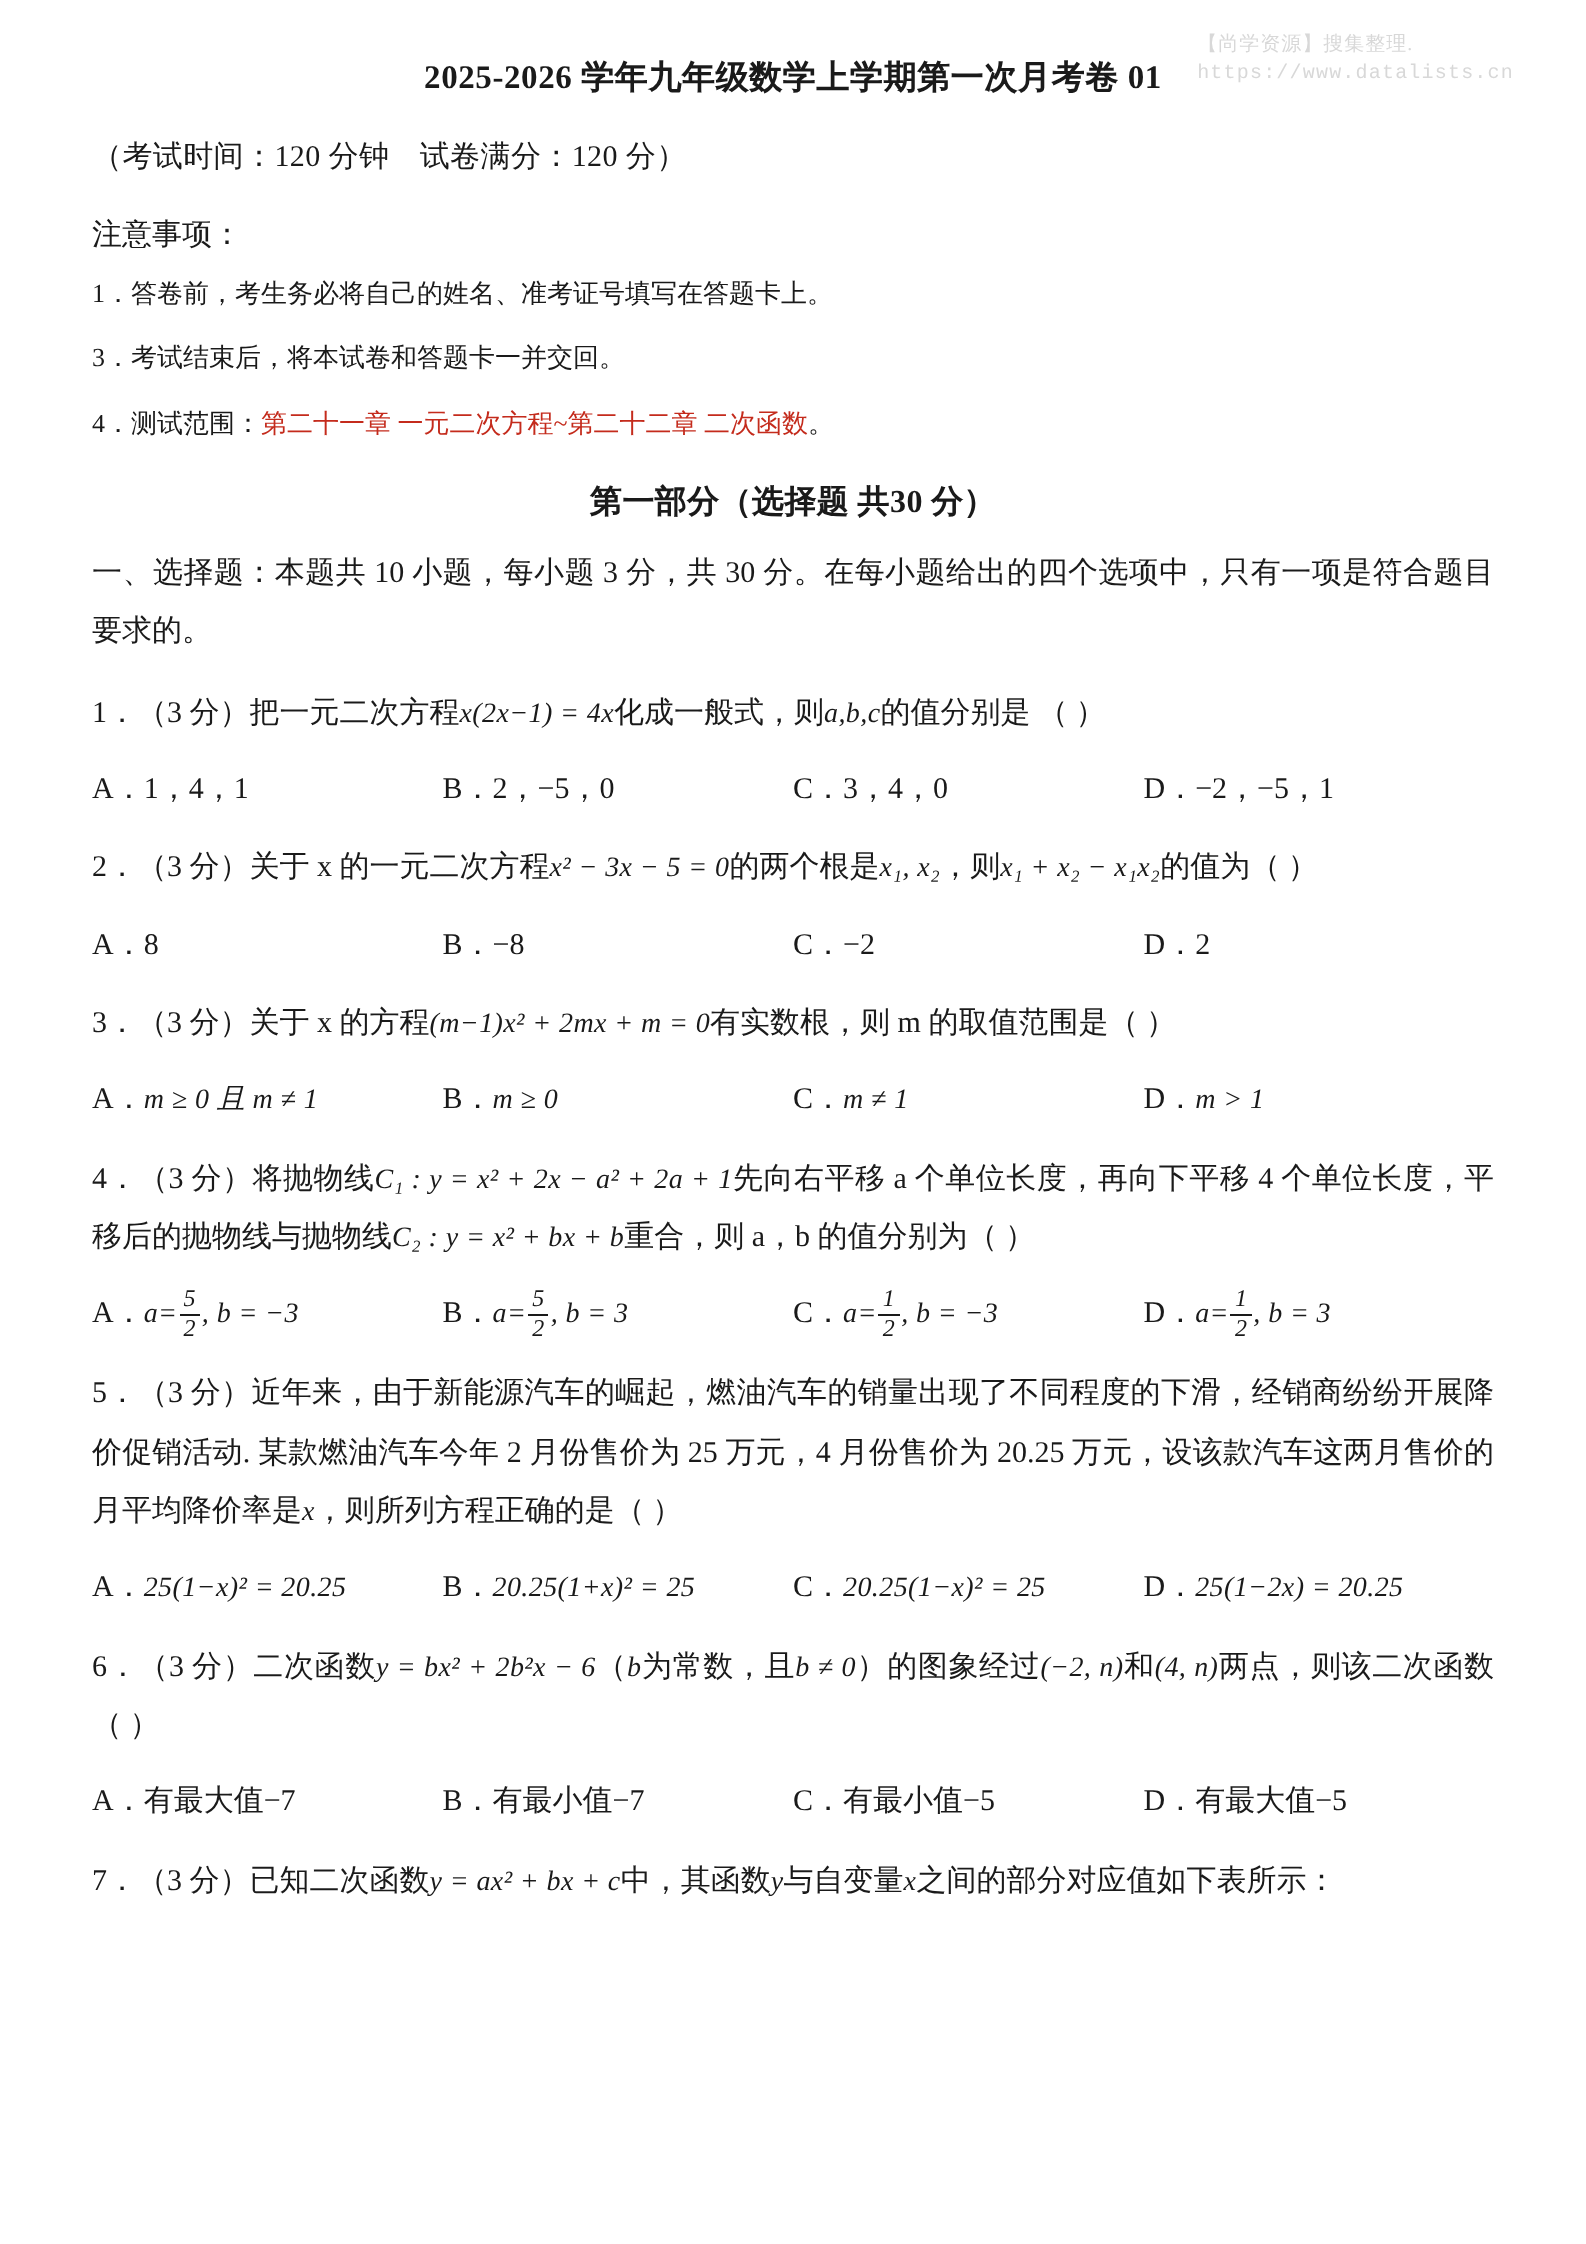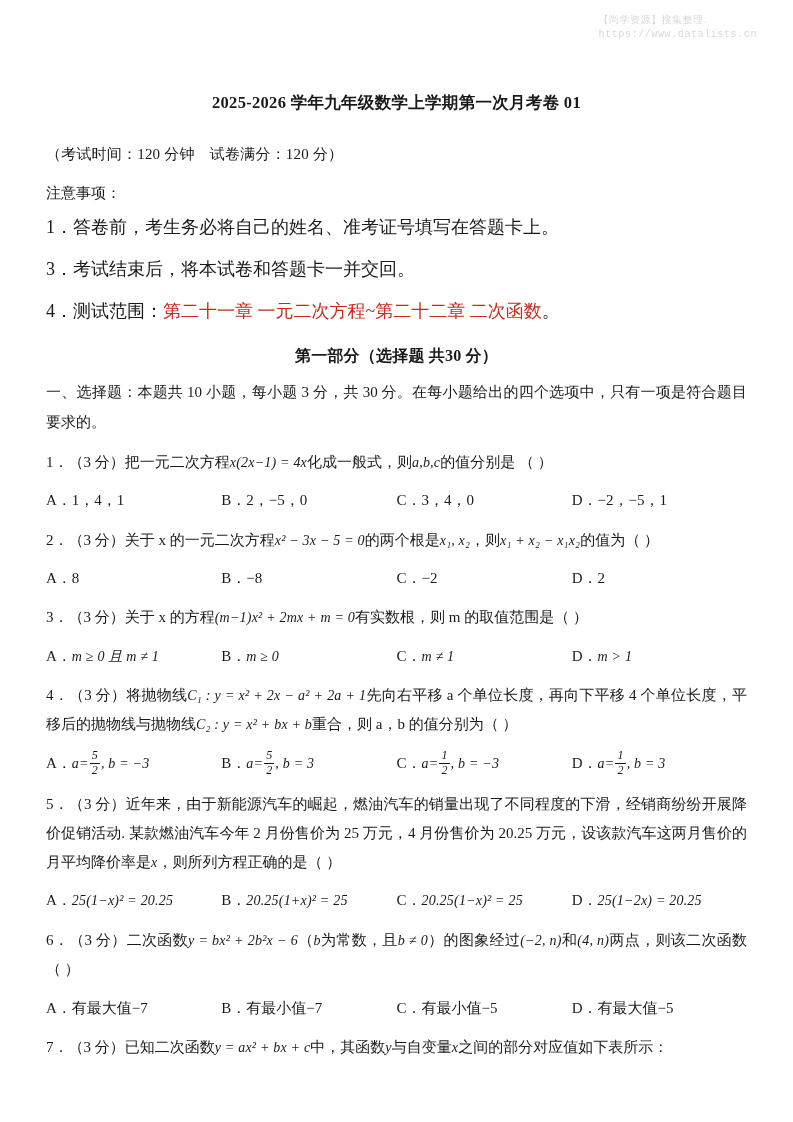--- a/index.html
+++ b/index.html
@@ -19,43 +19,43 @@
     position: relative;
     width: 793px;
     height: 1122px;
     box-sizing: border-box;
     padding: 0 46px;
   }
 
   
   .watermark {
     position: absolute;
-    top: 1px;
+    top: 16px;
     right: 36px;
     text-align: left;
     color: #d8d8d8;
     line-height: 1.45;
     user-select: none;
     pointer-events: none;
   }
   .watermark .wm-cn {
     font-size: 10px;
     font-family: "Liberation Serif", "DejaVu Serif", serif;
     letter-spacing: 0.5px;
   }
   .watermark .wm-url {
     font-size: 10px;
     font-family: "Liberation Mono", "DejaVu Sans Mono", monospace;
     letter-spacing: 0.6px;
   }
 
   
   .doc-title {
-    margin: 12px;
-    padding-top: 80px;
+    margin: 0;
+    padding-top: 28px;
     text-align: center;
     font-size: 16.5px;
     font-weight: bold;
     letter-spacing: 0.3px;
   }
   .doc-subtitle {
     margin: 0;
     padding-top: 19px;
     text-align: left;
     font-size: 15px;
@@ -70,21 +70,21 @@
     font-weight: bold;
     letter-spacing: 0.2px;
   }
 
   
   .notice-label {
     padding-top: 20px;
     font-size: 15px;
   }
   .para {
-    font-size: 18px;
+    font-size: 13px;
     line-height: 1.95;
     text-align: justify;
     margin: 0;
     padding-top: 7px;
   }
   .red { color: #c42b1c; }
 
   .section-intro {
     font-size: 15px;
     line-height: 1.95;

